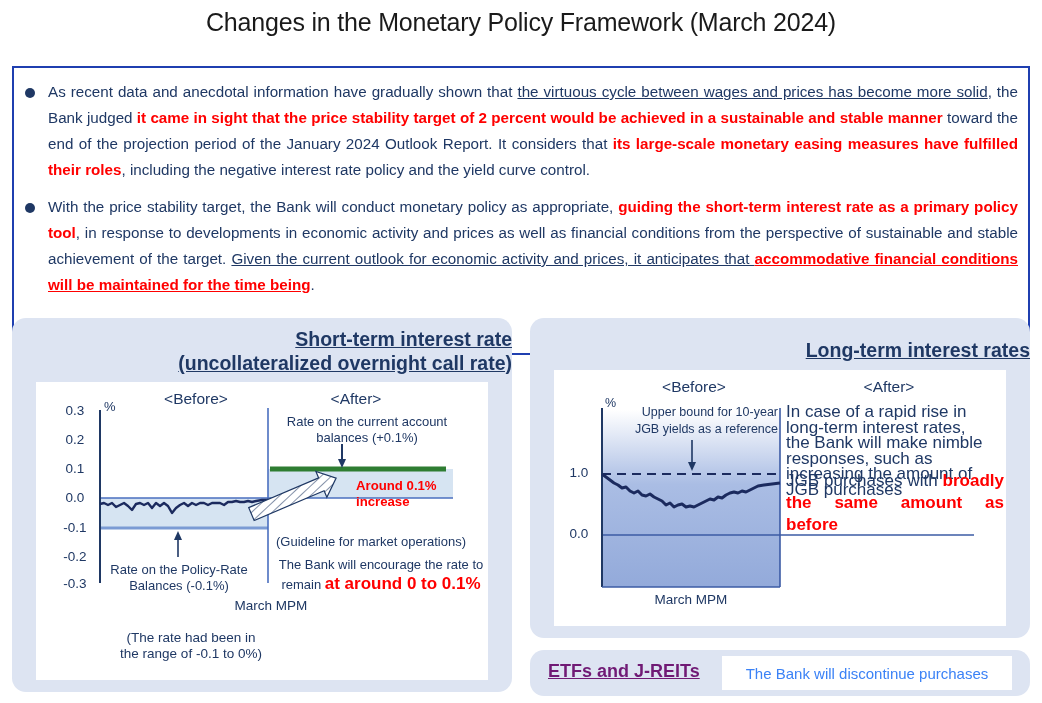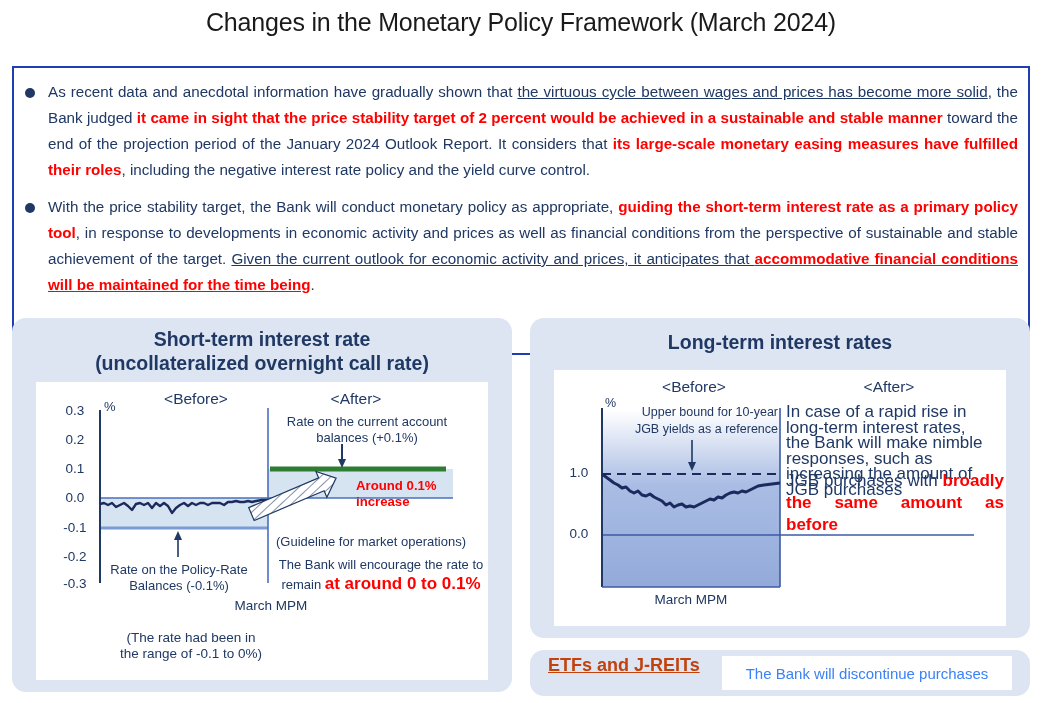--- a/index.html
+++ b/index.html
@@ -50,24 +50,25 @@
   .panel{
     position:absolute;
     background:#dde4f2;
     border-radius:14px;
   }
   #panel-short{left:12px;top:318px;width:500px;height:374px;}
   #panel-long{left:530px;top:318px;width:500px;height:320px;}
   #panel-etf{left:530px;top:650px;width:500px;height:46px;}
 
   .panel-title{
-    text-align:center;
+    text-align:right;
     font-weight:bold;
     font-size:19.5px;
     color:#1f3864;
+    text-decoration:underline;
     line-height:24px;
     padding-top:9px;
   }
   .card{
     position:absolute;
     background:#ffffff;
   }
   #card-short{left:24px;top:64px;width:452px;height:298px;}
   #card-long{left:24px;top:52px;width:452px;height:256px;}
 
@@ -93,22 +94,22 @@
     color:#1f3864;
     line-height:16px;
     text-align:center;
   }
   .note-red-big{
     color:#ff0000;font-weight:bold;font-size:17px;
   }
 
   
   #etf-label{
-    position:absolute;left:18px;top:5px;
-    font-weight:bold;font-size:18px;color:#c2410c;
+    position:absolute;left:18px;top:11px;
+    font-weight:bold;font-size:18px;color:#701a75;
     text-decoration:underline;
   }
   #etf-value-box{
     position:absolute;left:192px;top:6px;width:290px;height:34px;
     background:#ffffff;
     display:flex;align-items:center;justify-content:center;
   }
   #etf-value{font-size:15px;color:#3b82f6;}
   .abs{position:absolute;}
 </style>
@@ -201,21 +202,21 @@
     </div>
 
     <div class="note" style="left:160px;top:216px;width:150px;font-size:13.5px;">March MPM</div>
 
     <div class="note" style="left:50px;top:248px;width:210px;white-space:pre-line;font-size:13.5px;">(The rate had been in
 the range of -0.1 to 0%)</div>
   </div>
 </div>
 
 <div class="panel" id="panel-long">
-  <div class="panel-title" style="padding-top:12px;">Long-term interest rates</div>
+  <div class="panel-title" style="padding-top:20px;">Long-term interest rates</div>
 
   <div class="card" id="card-long">
     <svg id="chart-long" viewBox="0 0 452 256" style="position:absolute;left:0;top:0;width:452px;height:256px;">
       <defs>
         <linearGradient id="jgbgrad" x1="0" y1="0" x2="0" y2="1">
           <stop offset="0" stop-color="#ffffff"></stop>
           <stop offset="0.42" stop-color="#aabde4"></stop>
           <stop offset="1" stop-color="#93aada"></stop>
         </linearGradient>
       </defs>

